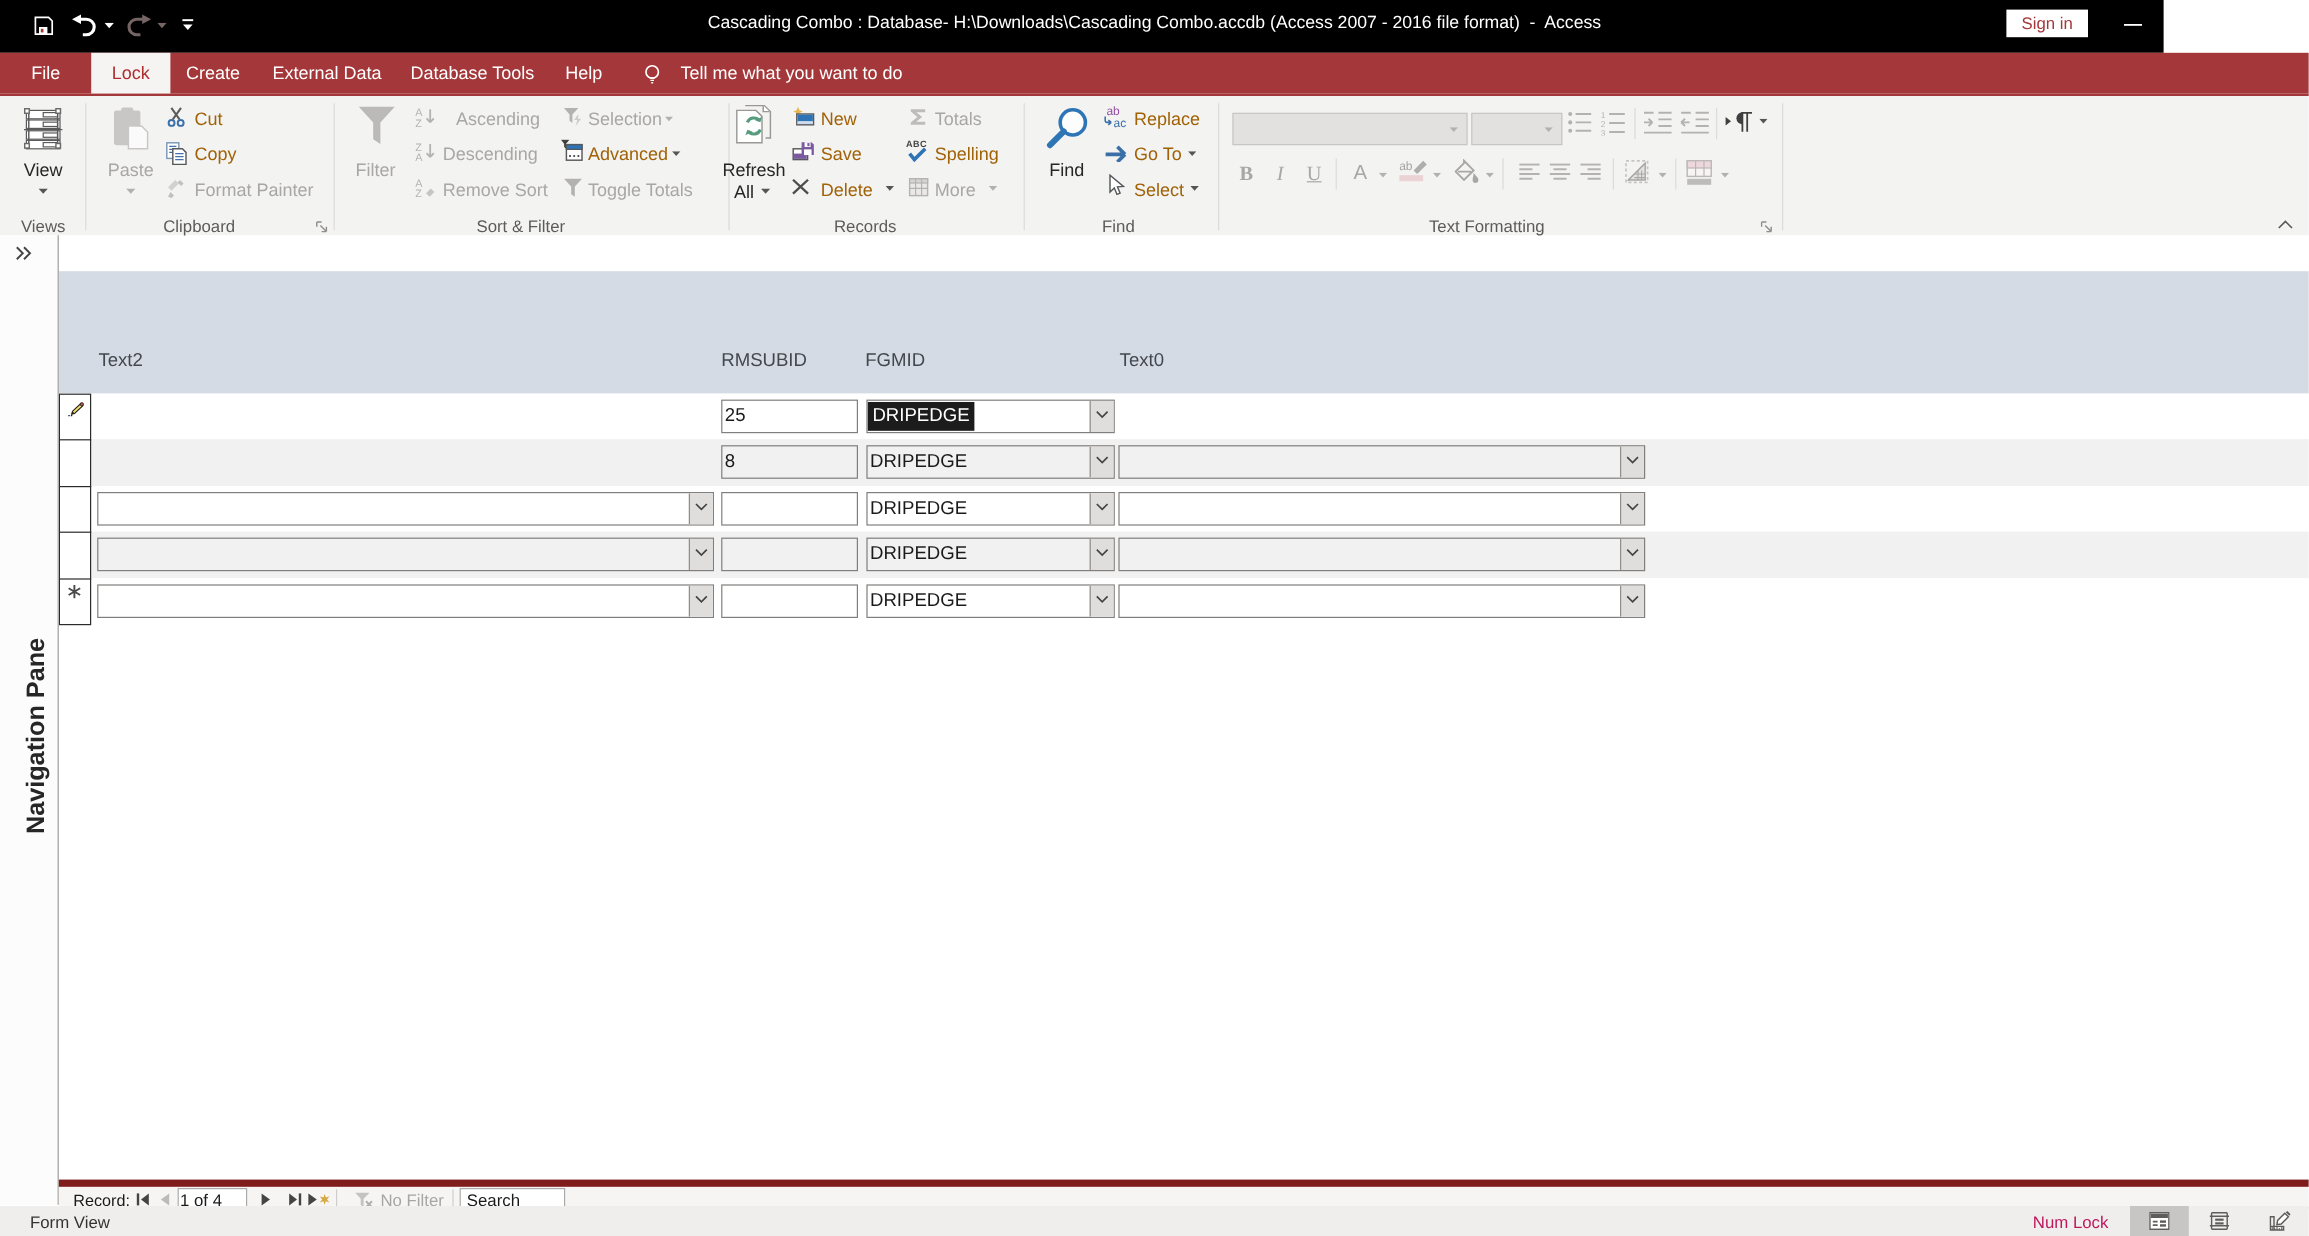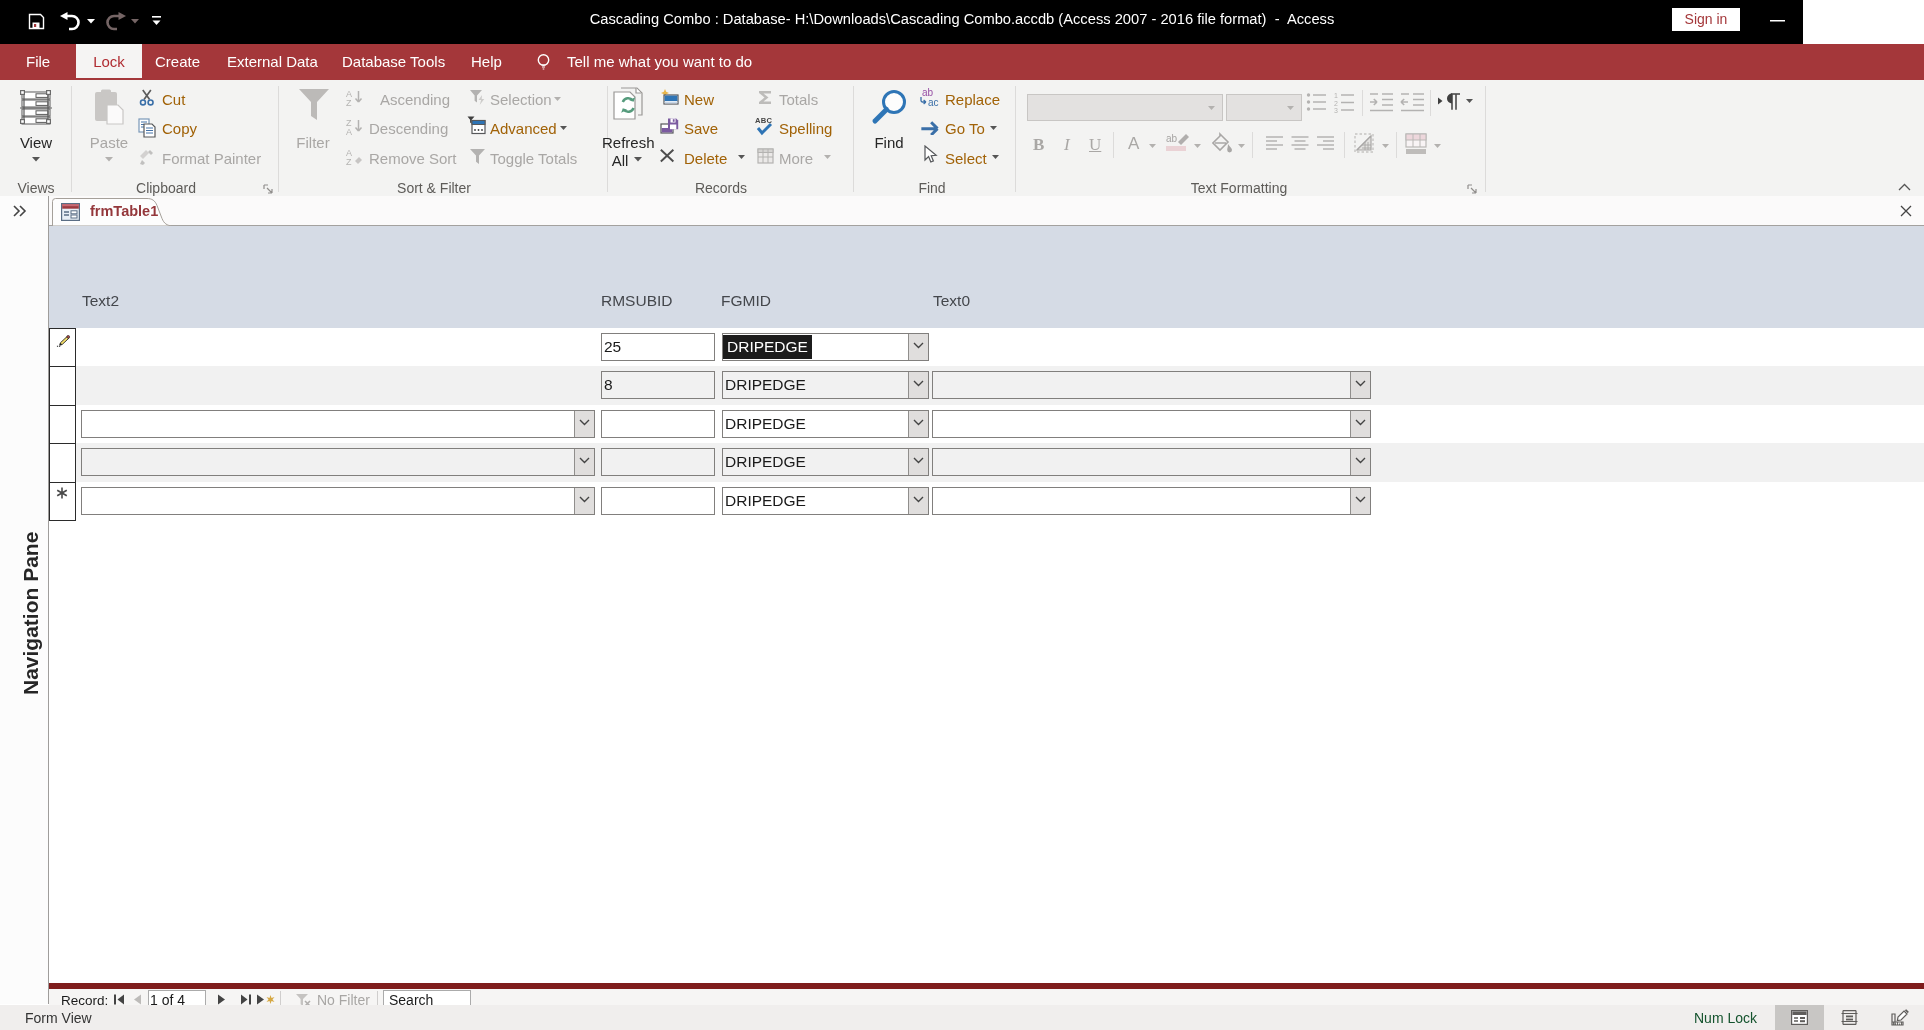--- a/index.html
+++ b/index.html
@@ -401,41 +401,20 @@
     <div class="abs" style="left:1239px;top:100px;"></div>
     <svg class="abs" style="left:1467px;top:106px" width="11" height="11" viewBox="0 0 11 11">
       <path d="M1 1 h4 M1 1 v4 M4 4 l5 5 M9 9 v-4 M9 9 h-4" stroke="#908e8c" stroke-width="1.2" fill="none"></path>
     </svg>
     
     <svg class="abs" style="left:1898px;top:105px" width="13" height="8" viewBox="0 0 13 8">
       <path d="M1 7 l5.5 -5.5 L12 7" fill="none" stroke="#555" stroke-width="1.3"></path>
     </svg>
   </div>
 
-  <div id="tabbar">
-    <div class="abs" style="left:0;bottom:0;width:1924px;height:1px;background:#a3a19e;"></div>
-
-    <svg class="abs" style="left:52px;top:2px" width="124" height="28" viewBox="0 0 124 28">
-      <path d="M0.5 28 V3.5 a3 3 0 0 1 3 -3 H95 c5 0 8 2 10 7 l5 13 c2 5 5 7 10 7.5 z" fill="#fdfdfd" stroke="#a5a09a" stroke-width="1"></path>
-    </svg>
-
-    <svg class="abs" style="left:61px;top:7px" width="19" height="18" viewBox="0 0 19 18">
-      <rect x="0.6" y="0.6" width="17.8" height="16.8" fill="#e8eef5" stroke="#5a6d84" stroke-width="1.2"></rect>
-      <rect x="1.2" y="1.2" width="16.6" height="4.5" fill="#9e3a40"></rect>
-      <rect x="1.2" y="1.2" width="16.6" height="2" fill="#c86a74"></rect>
-      <path d="M3 9 h5 M3 12 h5" stroke="#5a6d84" stroke-width="1.4"></path>
-      <rect x="10" y="7.8" width="6" height="3" fill="#fff" stroke="#5a6d84" stroke-width="1"></rect>
-      <rect x="10" y="12" width="6" height="3" fill="#fff" stroke="#5a6d84" stroke-width="1"></rect>
-    </svg>
-    <div class="abs" style="left:90px;top:7px;font-size:14.5px;font-weight:bold;color:#94373b;">frmTable1</div>
-
-    <svg class="abs" style="left:1900px;top:9px" width="12" height="12" viewBox="0 0 12 12">
-      <path d="M1 1 L11 11 M11 1 L1 11" stroke="#444" stroke-width="1.3"></path>
-    </svg>
-  </div>
 
   <div id="content">
 
     <div class="abs" style="left:0;top:0;width:1924px;height:102px;background:#d5dbe5;"></div>
     <div class="hdr" style="left:82px;">Text2</div>
     <div class="hdr" style="left:601px;">RMSUBID</div>
     <div class="hdr" style="left:721px;">FGMID</div>
     <div class="hdr" style="left:933px;">Text0</div>
 
     <div class="stripe" style="top:102px;background:#fff;"></div>
@@ -585,21 +564,21 @@
       <path d="M1 1 h12 l-5 5 v7 l-2.4 -1.8 v-5.2 z" fill="#b5b3b1"></path>
       <path d="M10 8 l5 5 M15 8 l-5 5" stroke="#9a9896" stroke-width="1.6"></path>
     </svg>
     <div class="abs" style="left:268px;top:3px;font-size:14px;color:#a8a6a4;">No Filter</div>
     <div class="abs" style="left:328px;top:2px;width:1px;height:17px;background:#d0cecd;"></div>
     <div class="abs" style="left:334px;top:1px;width:88px;height:19px;background:#fff;border:1px solid #ababab;font-size:14px;color:#1a1a1a;padding:1px 0 0 5px;">Search</div>
   </div>
 
   <div id="statusbar">
     <div class="abs" style="left:25px;top:5px;font-size:14px;color:#333;">Form View</div>
-    <div class="abs" style="left:1694px;top:5px;font-size:14px;color:#14532d;">Num Lock</div>
+    <div class="abs" style="left:1694px;top:5px;font-size:14px;color:#be185d;">Num Lock</div>
     <div class="abs" style="left:1775px;top:0;width:49px;height:25px;background:#c8c6c4;"></div>
     <svg class="abs" style="left:1791px;top:5px" width="17" height="15" viewBox="0 0 17 15">
       <rect x="0.6" y="0.6" width="15.8" height="13.8" fill="#fff" stroke="#5f5d5b" stroke-width="1.2"></rect>
       <rect x="1.4" y="1.4" width="14.2" height="3.6" fill="#5f5d5b"></rect>
       <path d="M3 8 h4 M3 11 h4" stroke="#5f5d5b" stroke-width="1.4"></path>
       <rect x="9" y="7" width="5" height="2" fill="#5f5d5b"></rect>
         <rect x="9" y="10.2" width="5" height="2" fill="#5f5d5b"></rect>
     </svg>
     <svg class="abs" style="left:1841px;top:5px" width="17" height="15" viewBox="0 0 17 15">
       <path d="M2 0.6 h13 M2 14.4 h13 M2 0.6 v13.8 M15 0.6 v13.8" stroke="#5f5d5b" stroke-width="1.2" fill="none"></path>

